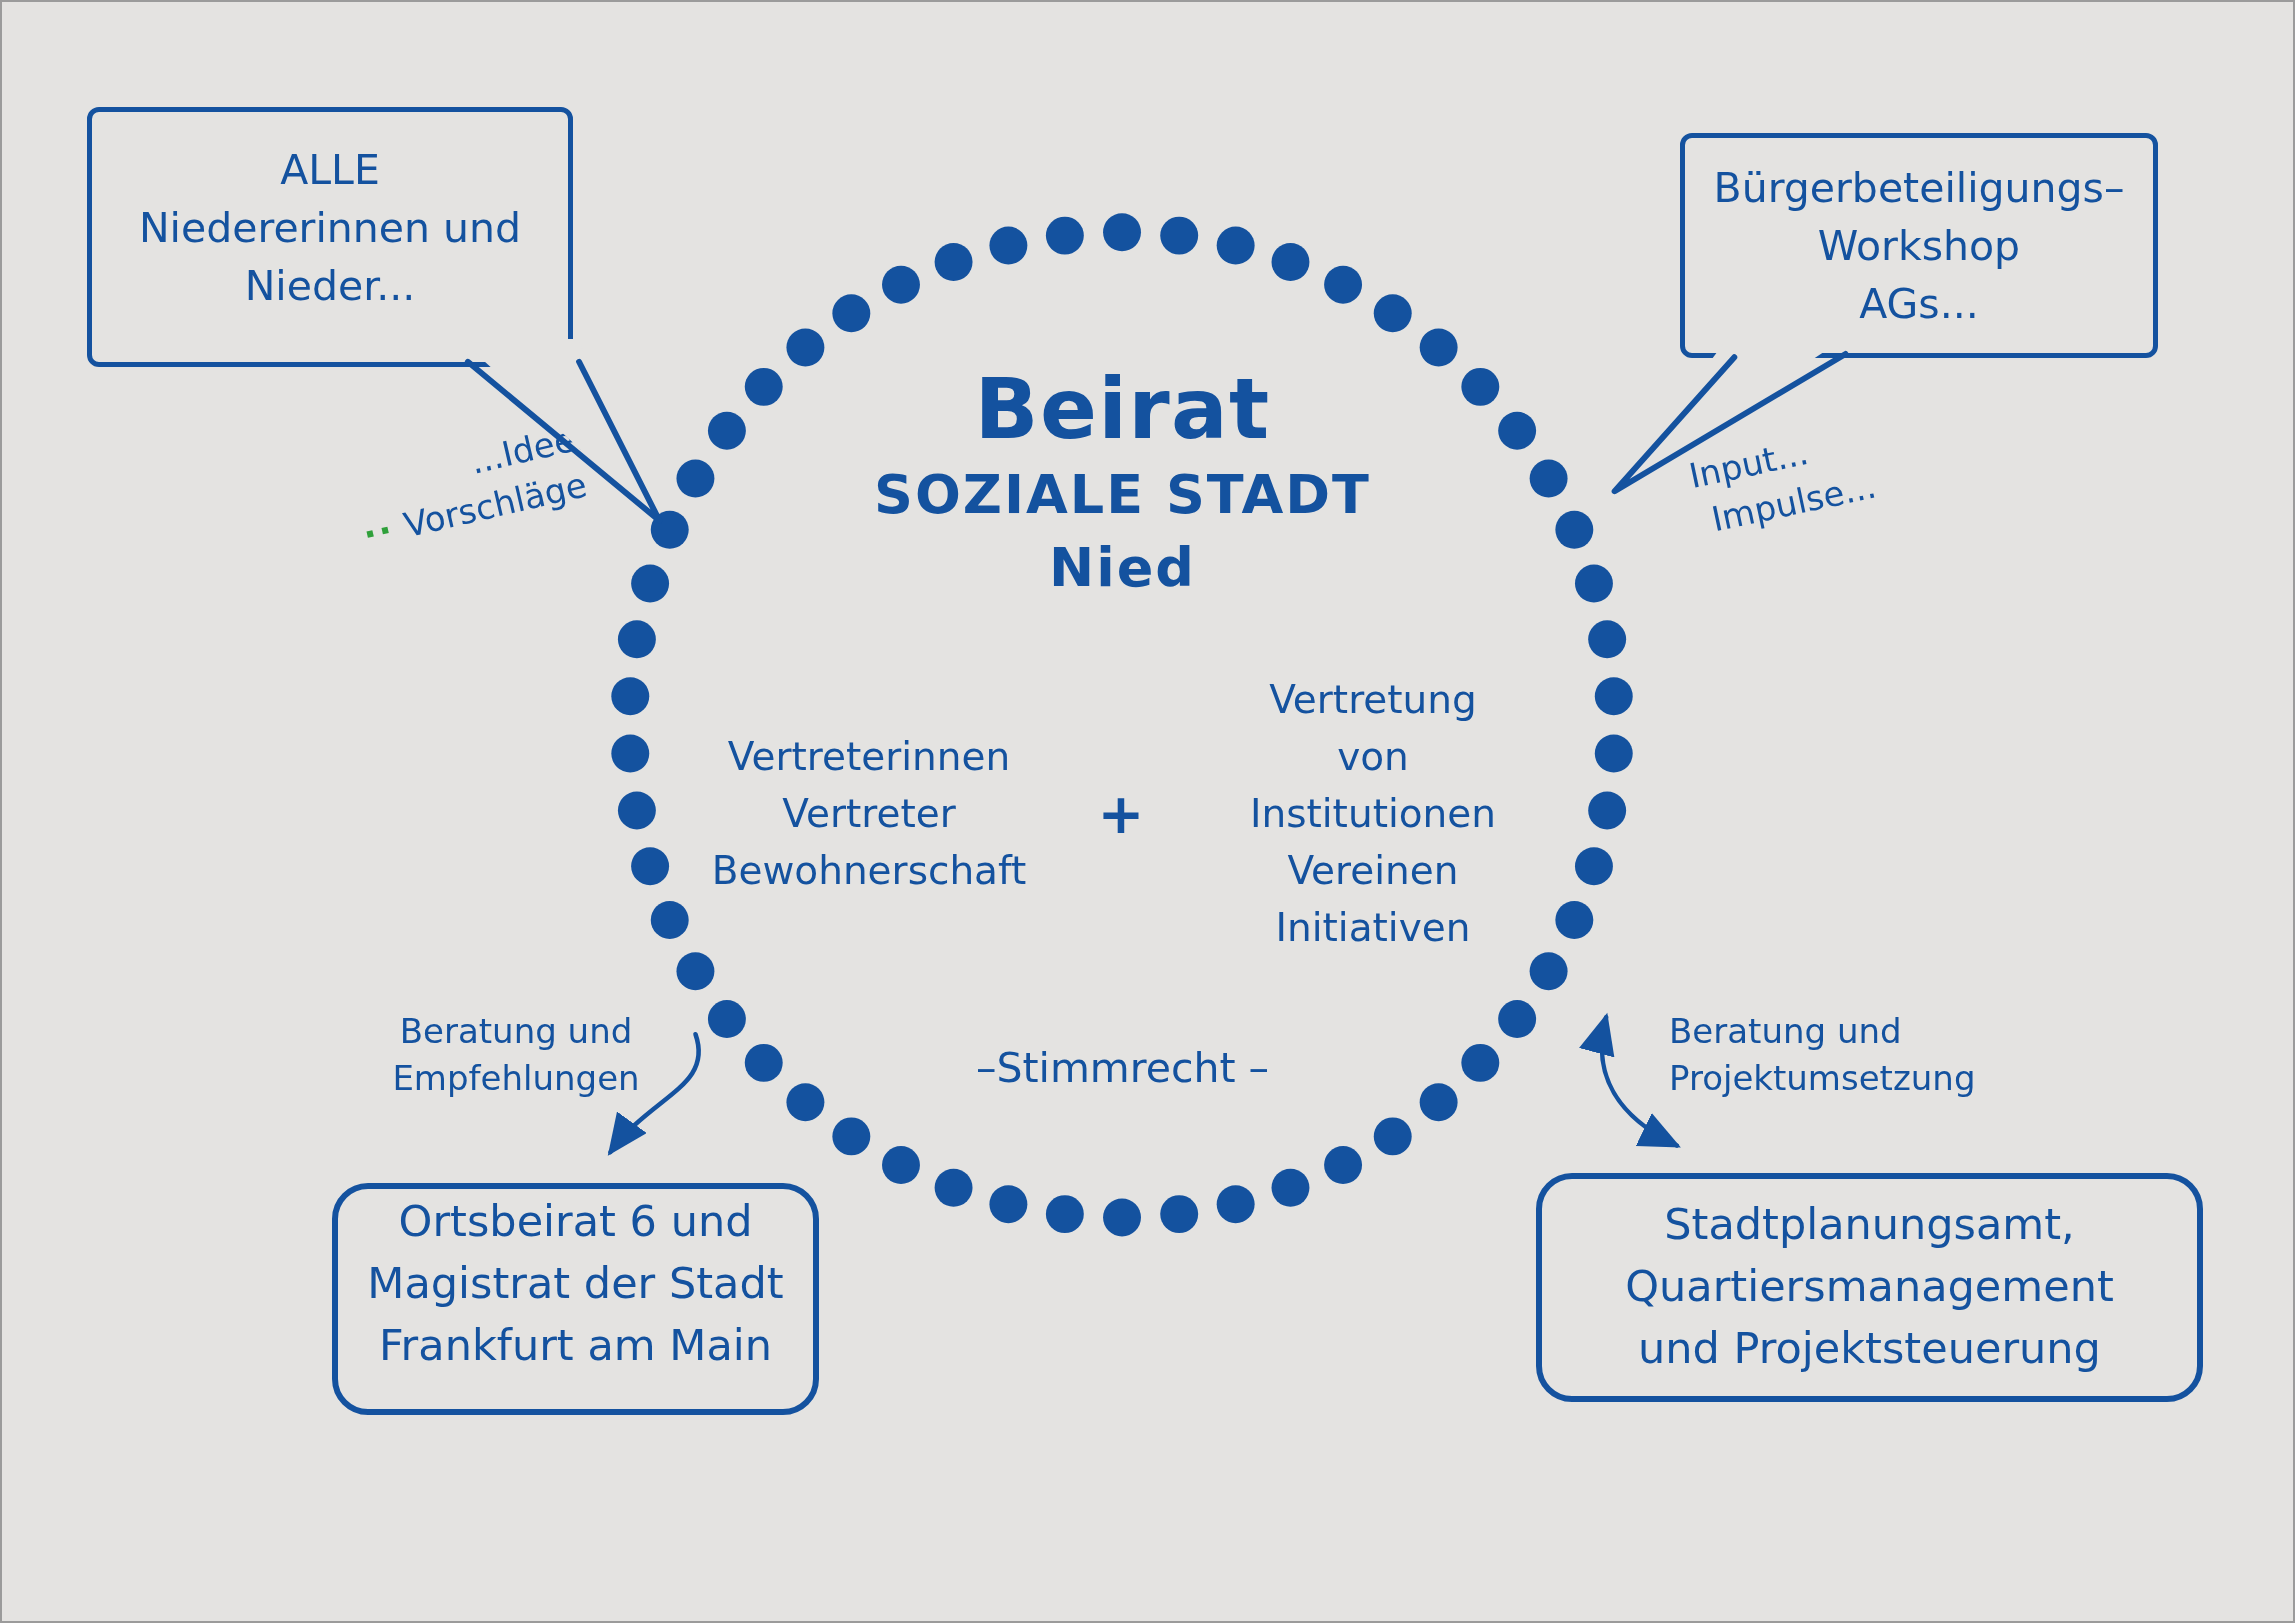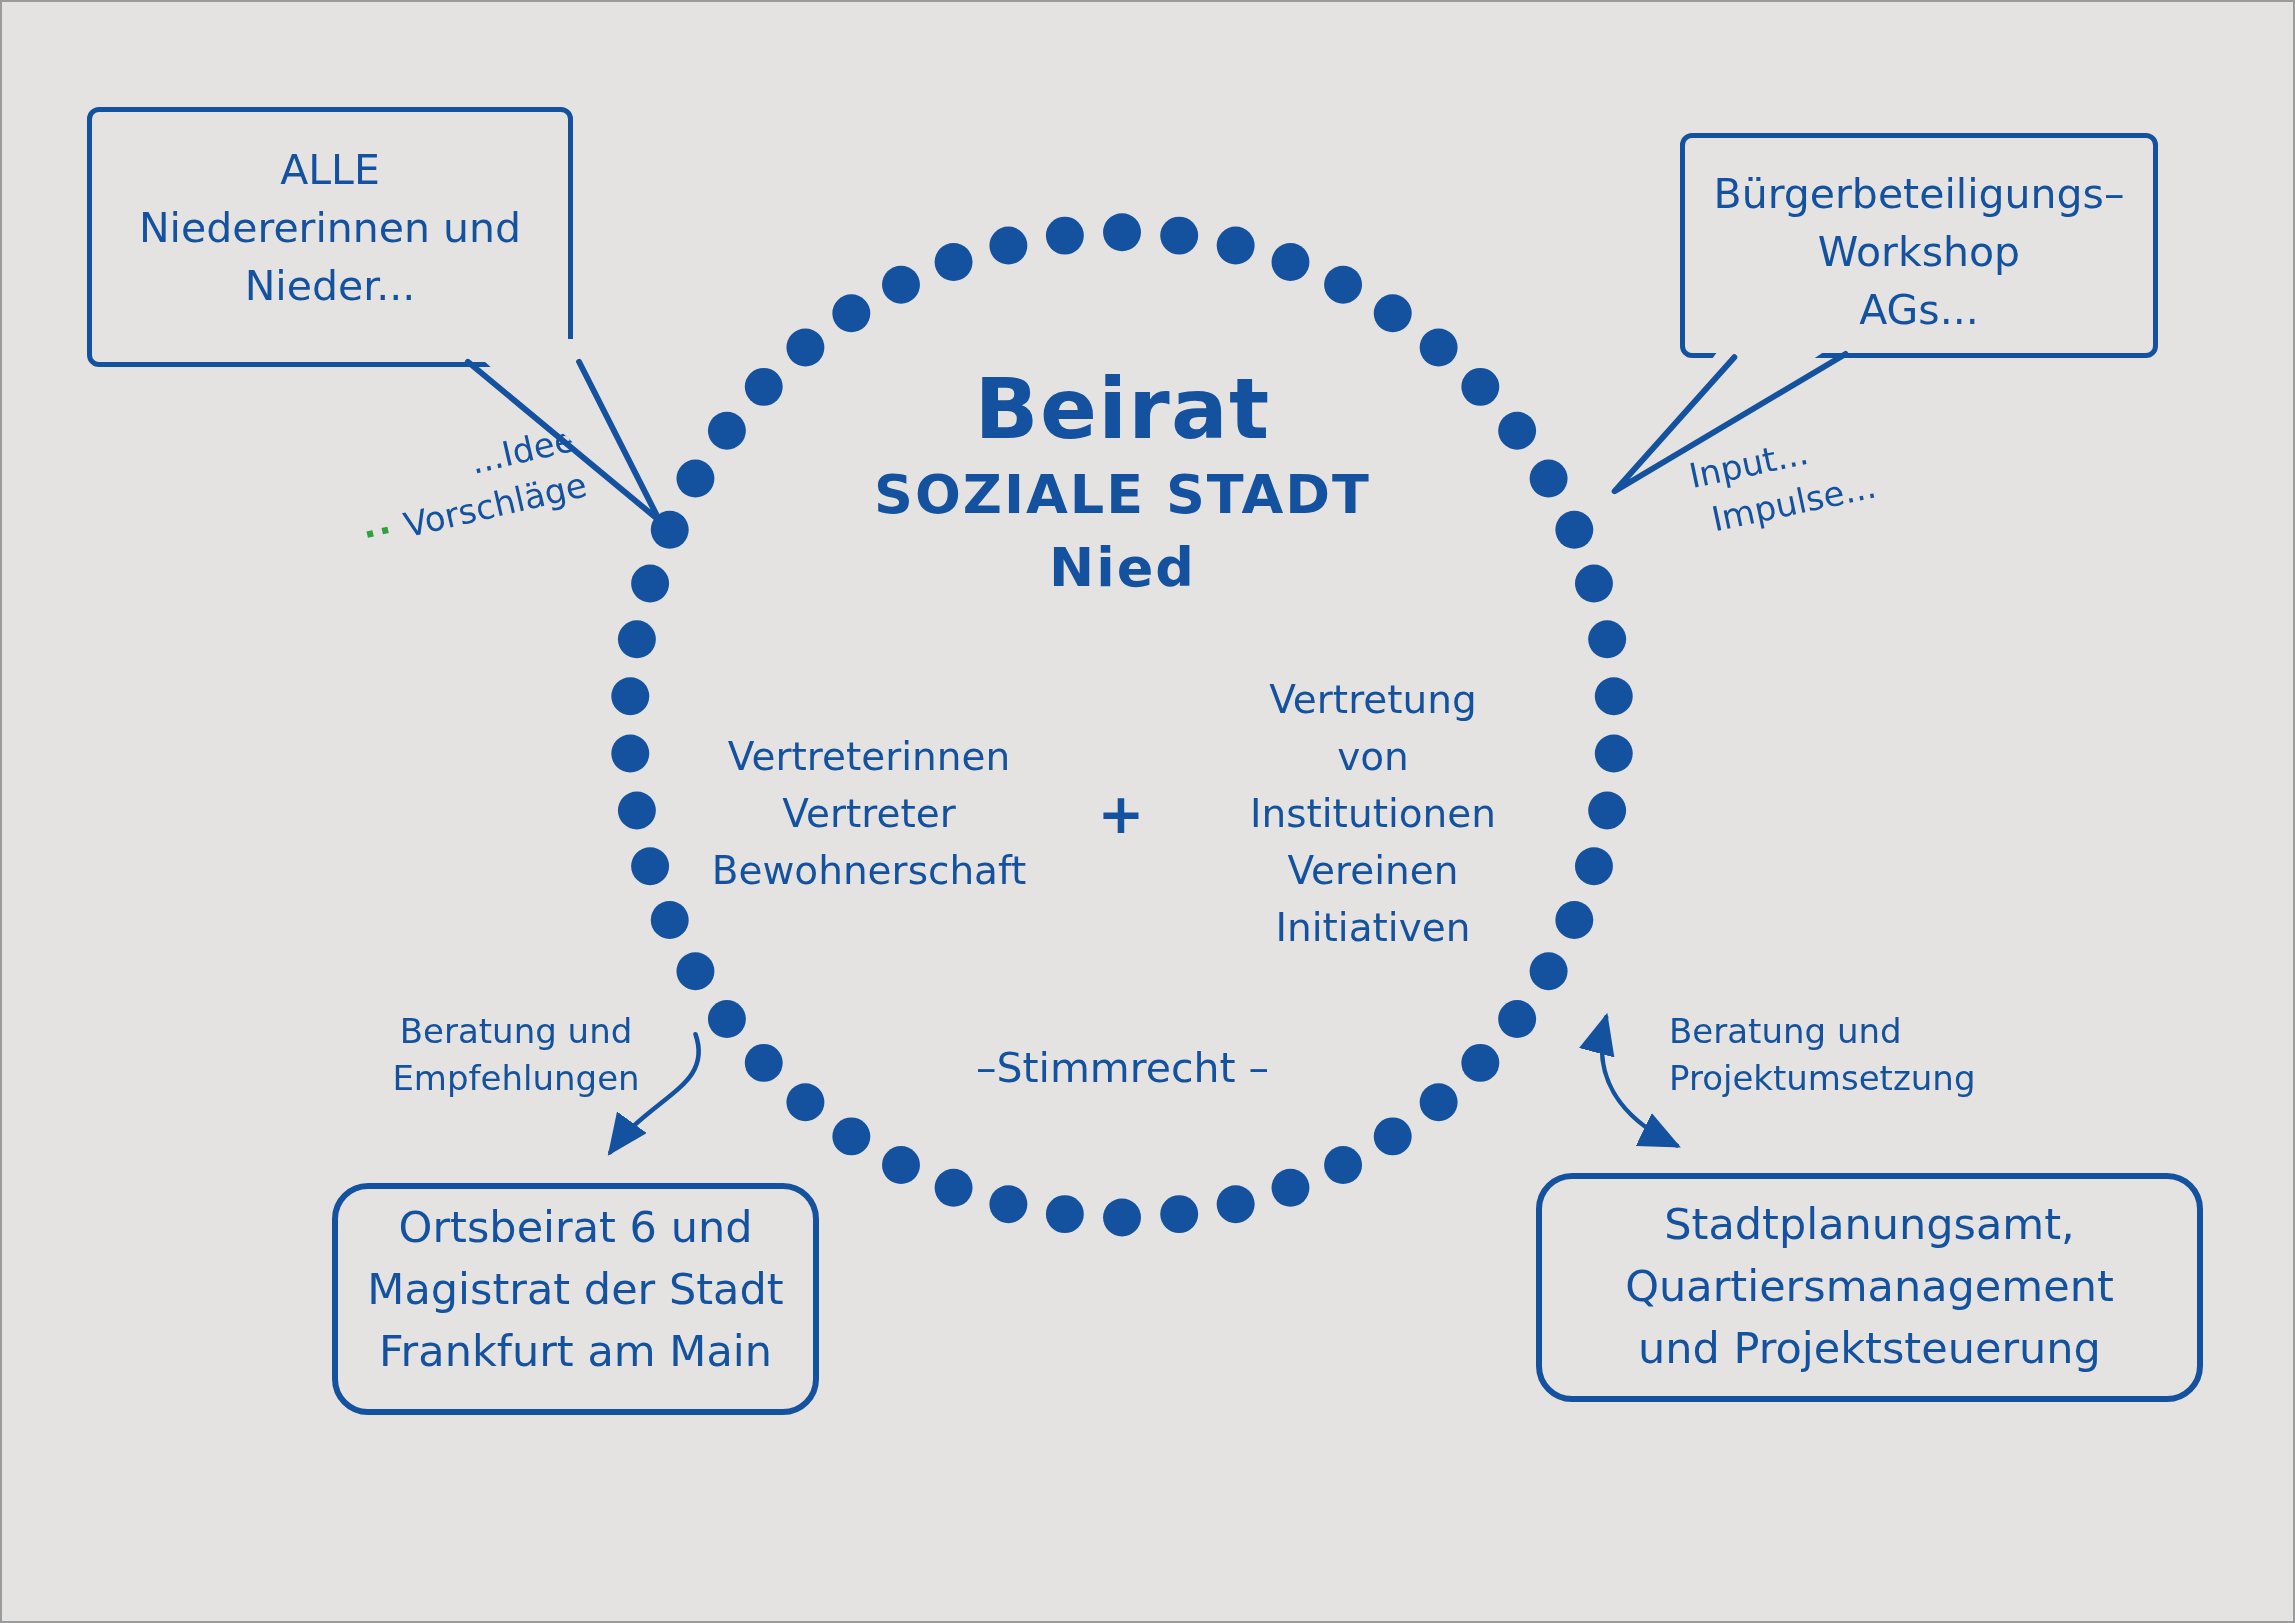--- a/index.html
+++ b/index.html
@@ -9,27 +9,27 @@
     overflow:hidden;color:var(--blue,#14529f);
     font-family:"DejaVu Sans","Liberation Sans",sans-serif;
   }
   .overlay{position:absolute;left:0;top:0;width:2295px;height:1623px;pointer-events:none;}
 
   
   .bubble{position:absolute;border:5.9px solid var(--blue,#14529f);border-radius:12px;
     text-align:center;box-sizing:border-box;background:transparent;}
   .bubble .line{font-size:41px;line-height:58px;white-space:nowrap;}
   .bubble-tl{left:85px;top:105px;width:486px;height:260px;padding-top:29px;}
-  .bubble-tr{left:1678px;top:131px;width:478px;height:225px;padding-top:27px;}
+  .bubble-tr{left:1678px;top:131px;width:478px;height:225px;padding-top:21px;}
 
   
   .box{position:absolute;border:6.5px solid var(--blue,#14529f);border-radius:36px;
     text-align:center;box-sizing:border-box;}
   .box .line{font-size:43px;line-height:62px;white-space:nowrap;}
-  .box-bl{left:330px;top:1181px;width:487px;height:232px;padding-top:7px;}
+  .box-bl{left:330px;top:1181px;width:487px;height:232px;padding-top:1px;}
   .box-br{left:1534px;top:1171px;width:667px;height:229px;padding-top:14.4px;}
 
   
   .center-title{position:absolute;left:728px;top:359px;width:785px;text-align:center;}
   .title-main{font-size:84px;font-weight:bold;line-height:97px;letter-spacing:1.3px;}
   .title-sub{font-size:54px;font-weight:bold;line-height:73px;letter-spacing:2px;white-space:nowrap;}
 
   .columns{position:absolute;left:661px;top:669px;width:916px;display:flex;align-items:center;}
   .col{flex:1;text-align:center;}
   .col .line{font-size:39px;line-height:57px;white-space:nowrap;}

